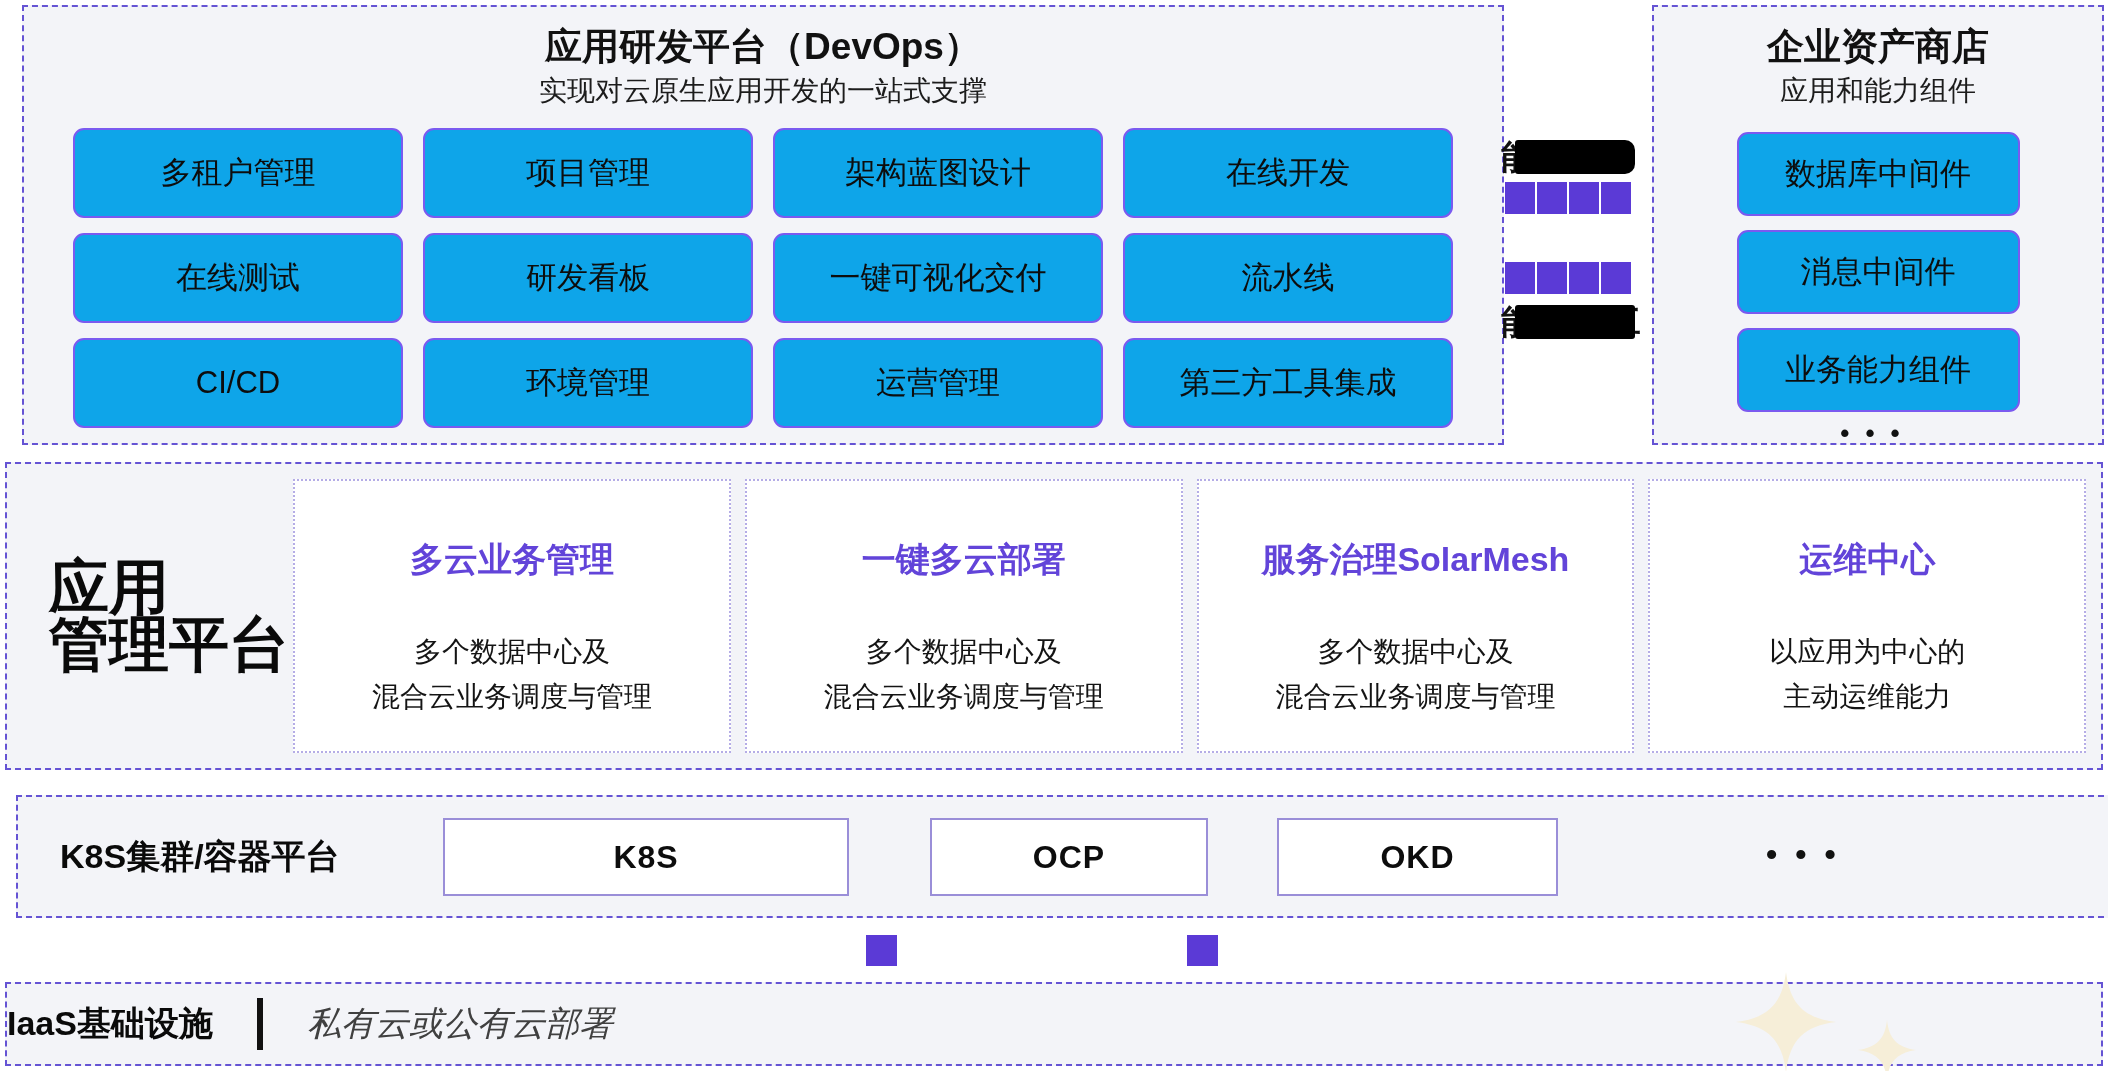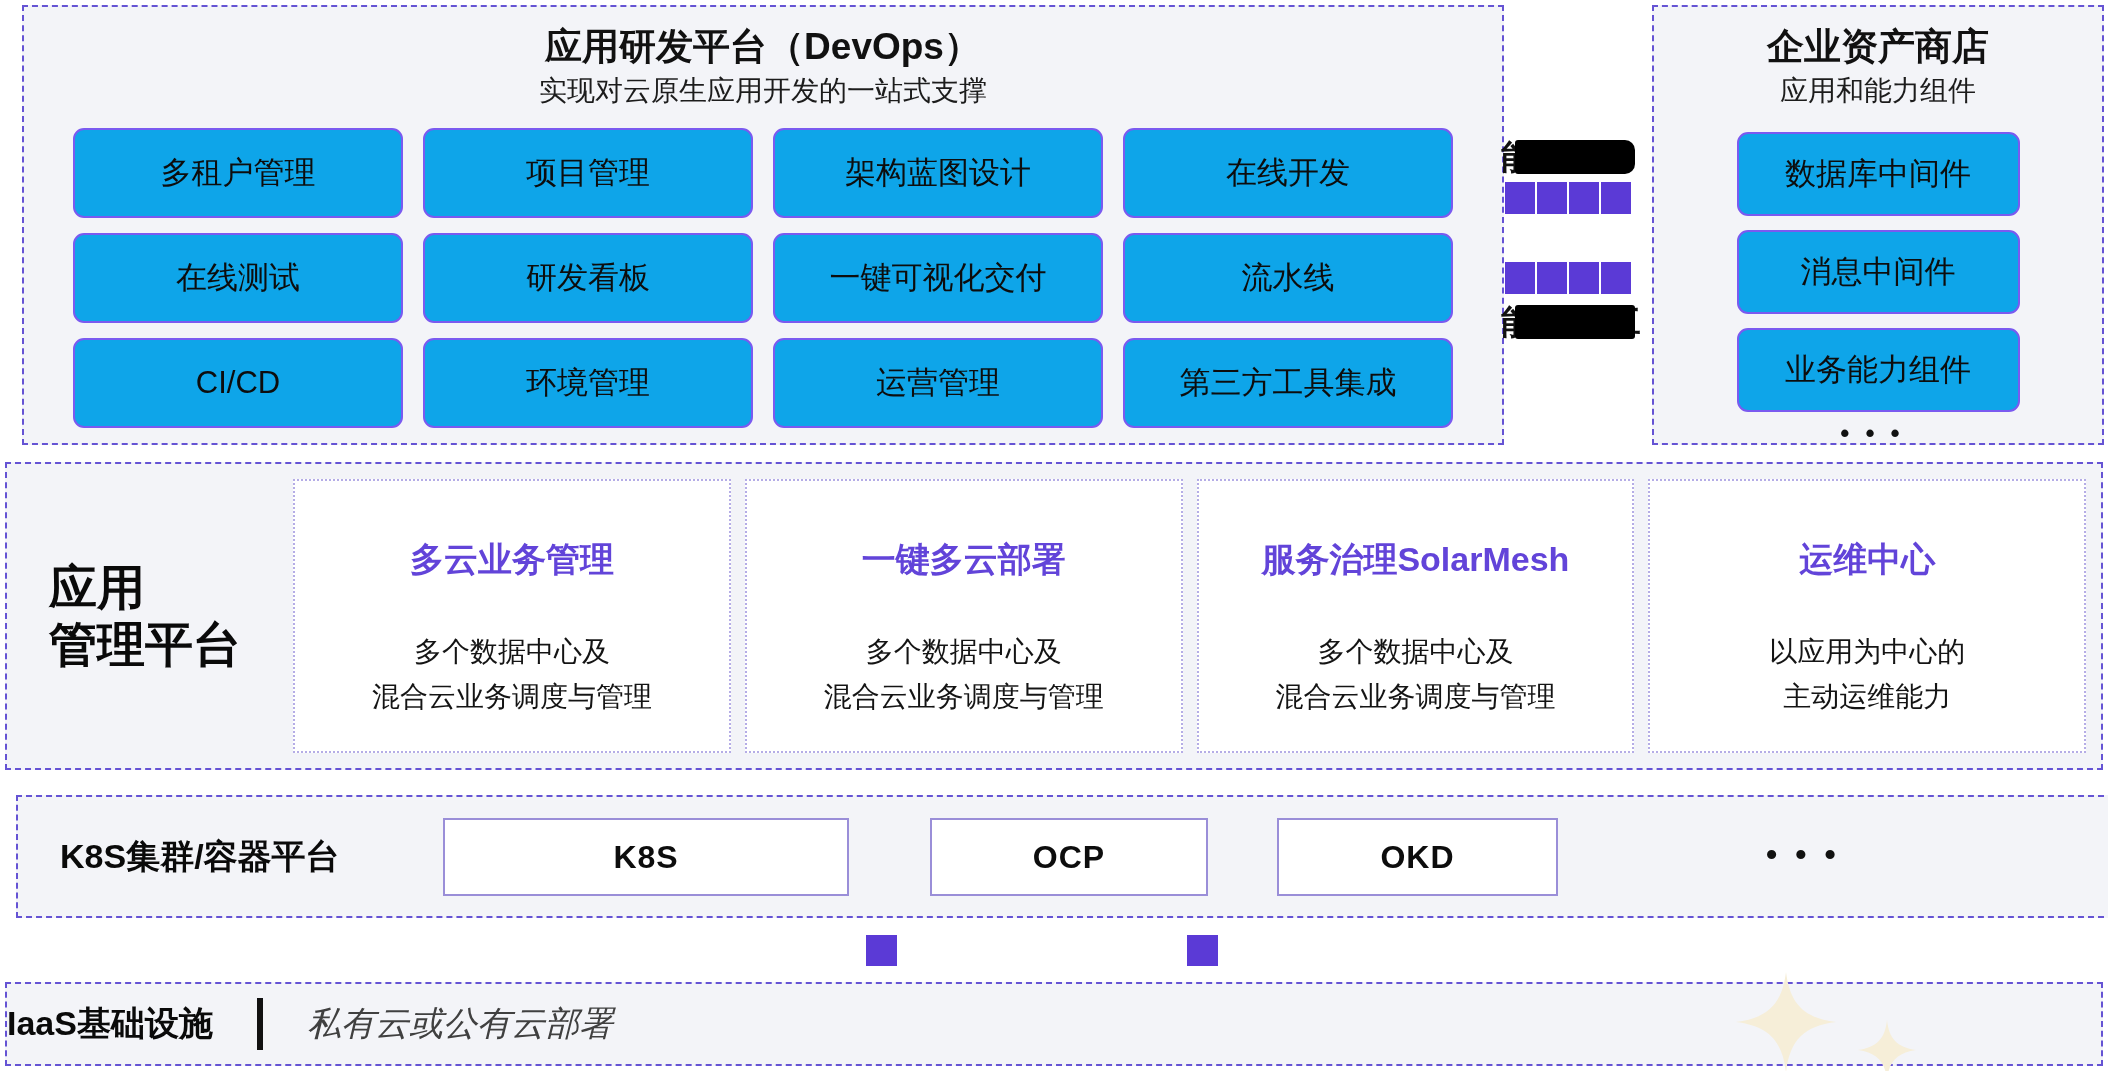--- a/index.html
+++ b/index.html
@@ -35,21 +35,21 @@
 
   
   .asset{left:1652px;top:5px;width:452px;height:440px;display:flex;flex-direction:column;align-items:center;}
   .asset .items{margin-top:24px;display:flex;flex-direction:column;gap:14px;}
   .aitem{width:283px;height:84px;}
   .adots{margin-top:6px;font-size:26px;font-weight:700;letter-spacing:16px;color:#111;}
 
   
   .band2{left:5px;top:462px;width:2098px;height:308px;}
   .band2-label{position:absolute;left:42px;top:50%;transform:translateY(-50%);
-               font-size:48px;font-weight:700;line-height:57px;color:#0a0a0a;}
+               font-size:60px;font-weight:700;line-height:57px;color:#0a0a0a;}
   .cards{position:absolute;left:286px;top:15px;right:15px;bottom:15px;display:flex;gap:14px;}
   .mcard{flex:1;background:#ffffff;border:2px dotted #b5ade6;box-sizing:border-box;
          display:flex;flex-direction:column;align-items:center;}
   .mcard .ct{margin-top:56px;font-size:34px;font-weight:700;color:#6244d9;}
   .mcard .cd{margin-top:46px;font-size:28px;line-height:45px;text-align:center;color:#141414;}
 
   
   .band3{left:16px;top:795px;width:2098px;height:123px;}
   .band3-label{position:absolute;left:42px;top:50%;transform:translateY(-50%);
                font-size:34px;font-weight:700;color:#0a0a0a;}

